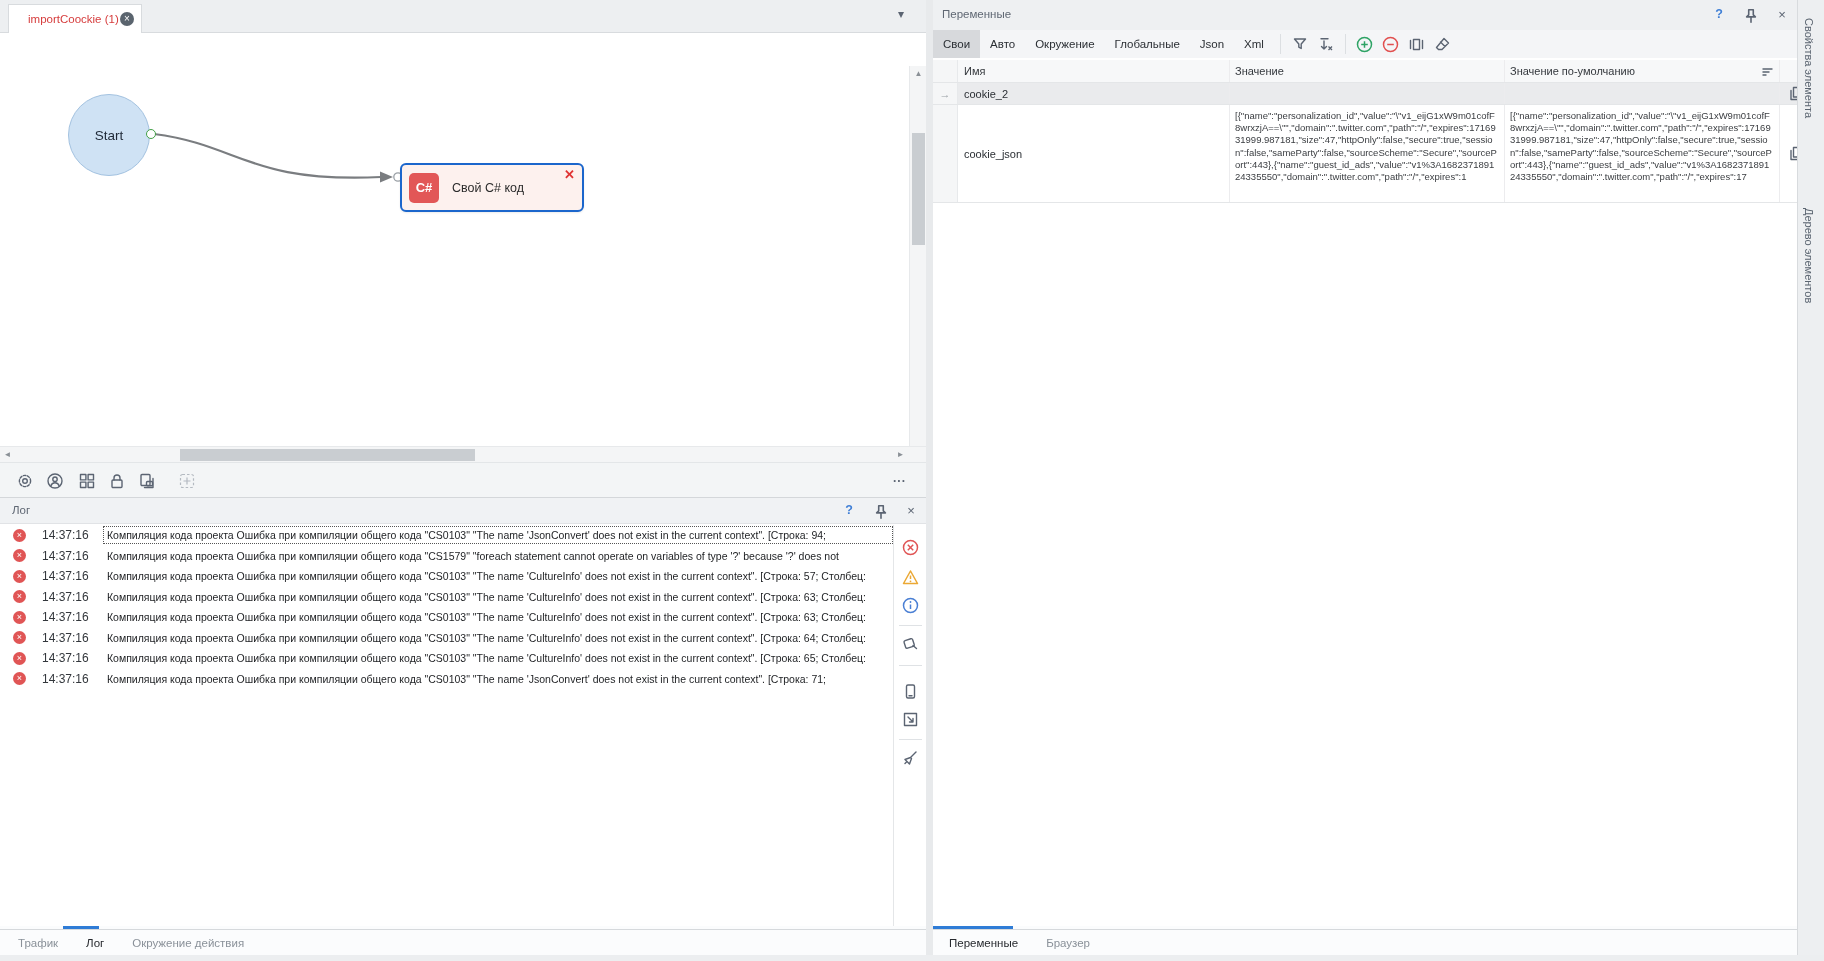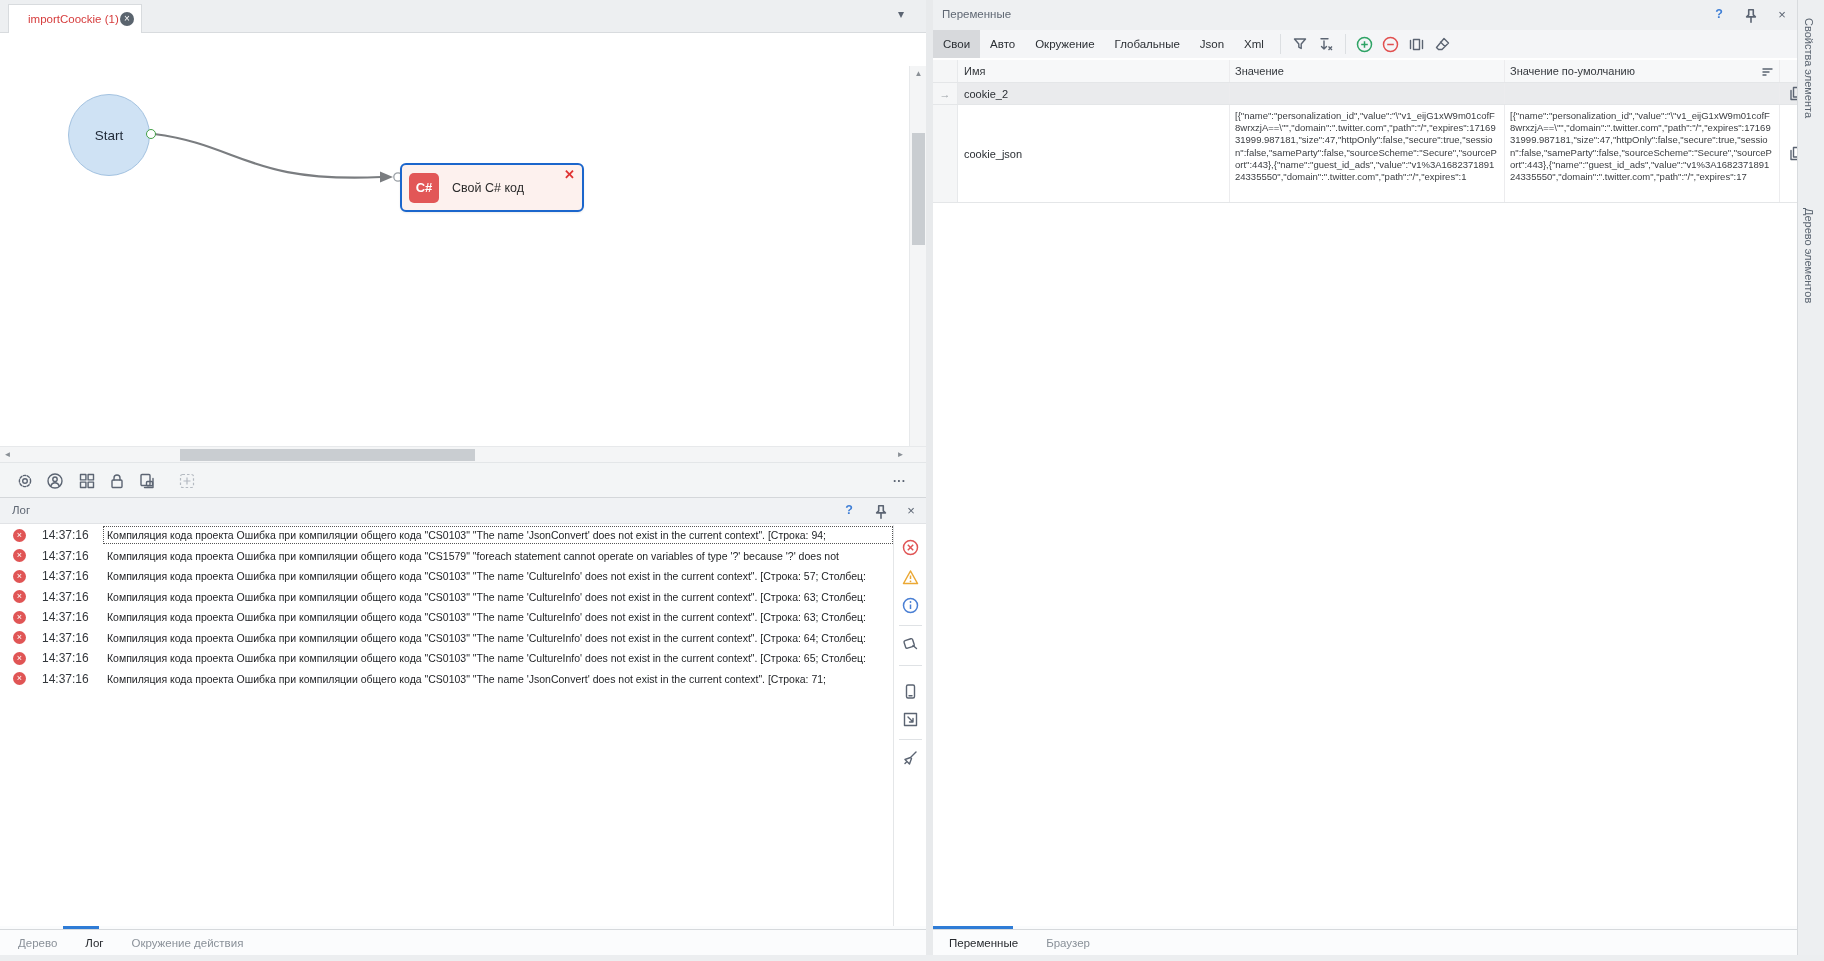--- a/index.html
+++ b/index.html
@@ -267,21 +267,21 @@
         <svg class="strip-ico" style="top:224px" viewBox="0 0 17 17">
           <path class="svgstroke" d="M14 3 L8.5 8.5 M8.5 8.5 l-5.5 2 4.5 4.5 2-5.5 Z M5 12.5 l-2 2"></path>
         </svg>
       </div>
     </div>
 
     <div class="bottom-bar" style="left:0;width:926px">
       <div class="bb-line" style="left:63px;width:36px"></div>
       <div class="bb-border"></div>
       <div class="bb-tabs" style="left:4px">
-          <div class="bb-tab">Дерево</div>
+          <div class="bb-tab">Трафик</div>
           <div class="bb-tab active">Лог</div>
           <div class="bb-tab">Окружение действия</div>
         </div>
     </div>
   </div>
 
   <div class="splitter"></div>
 
   <div class="right-pane">
     <div class="rp-header">

